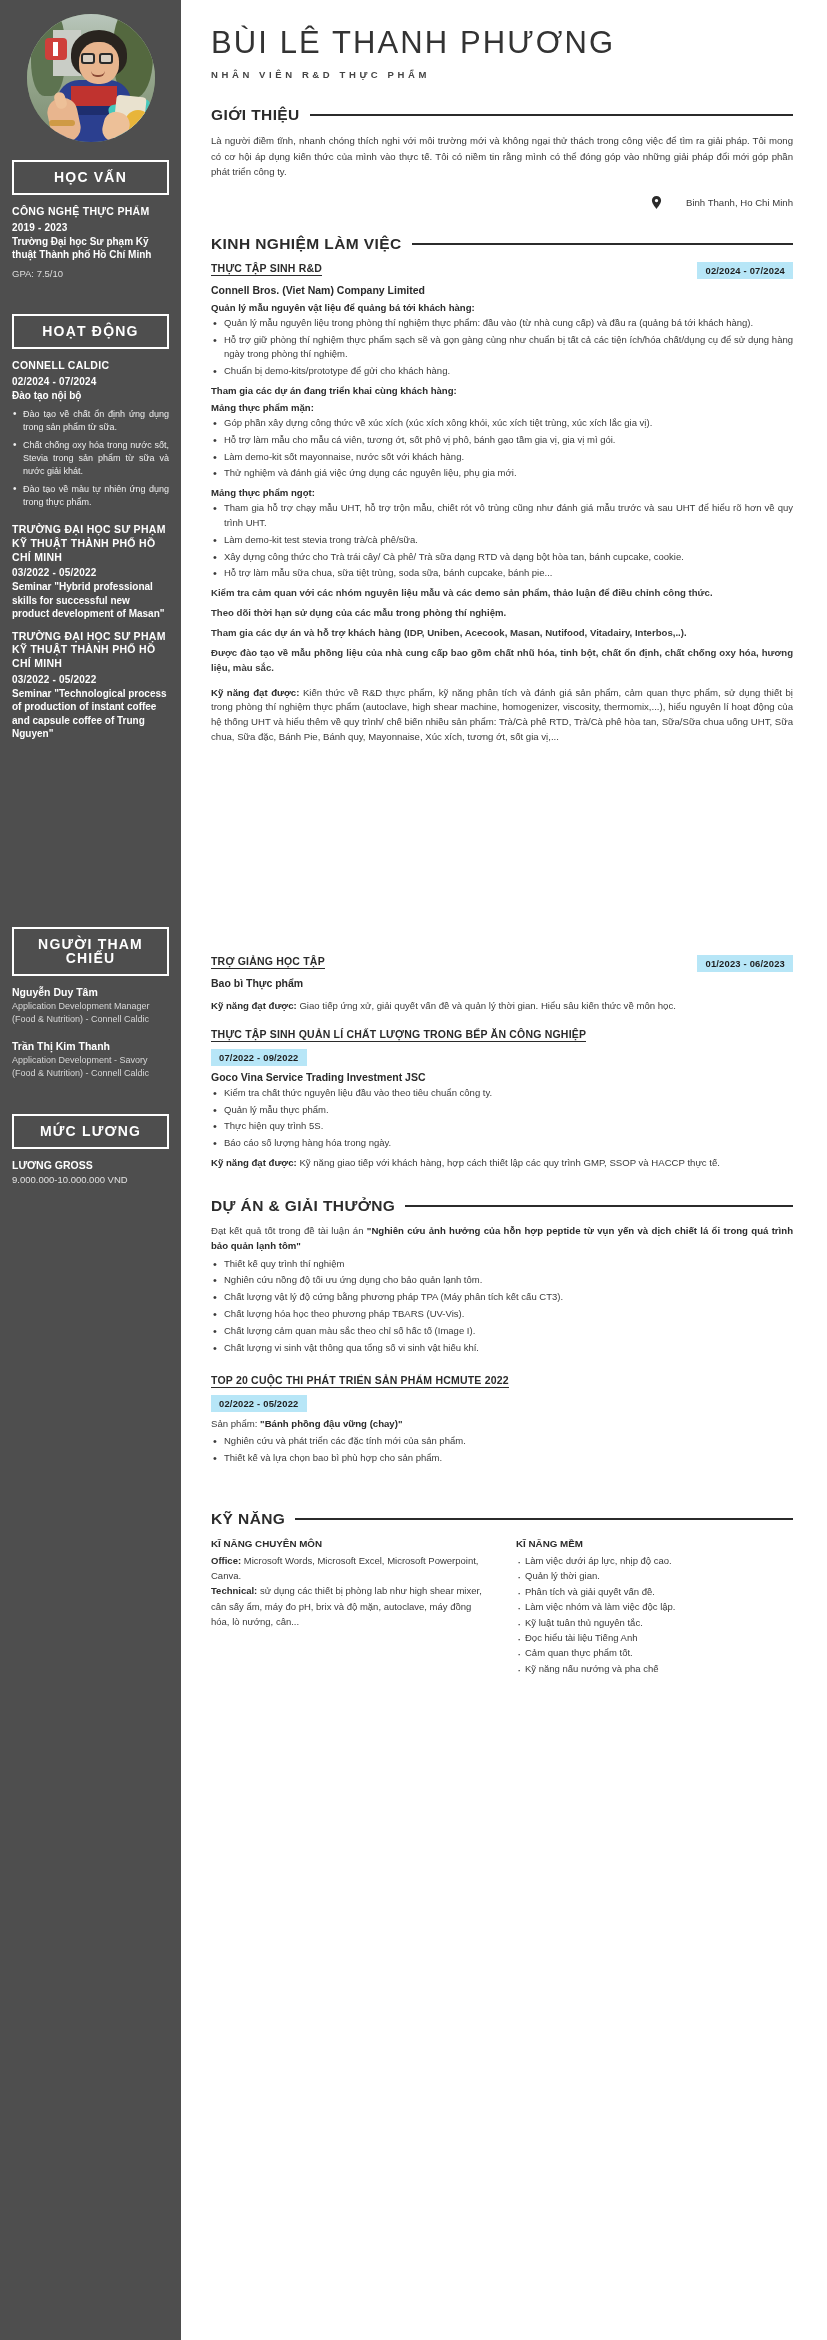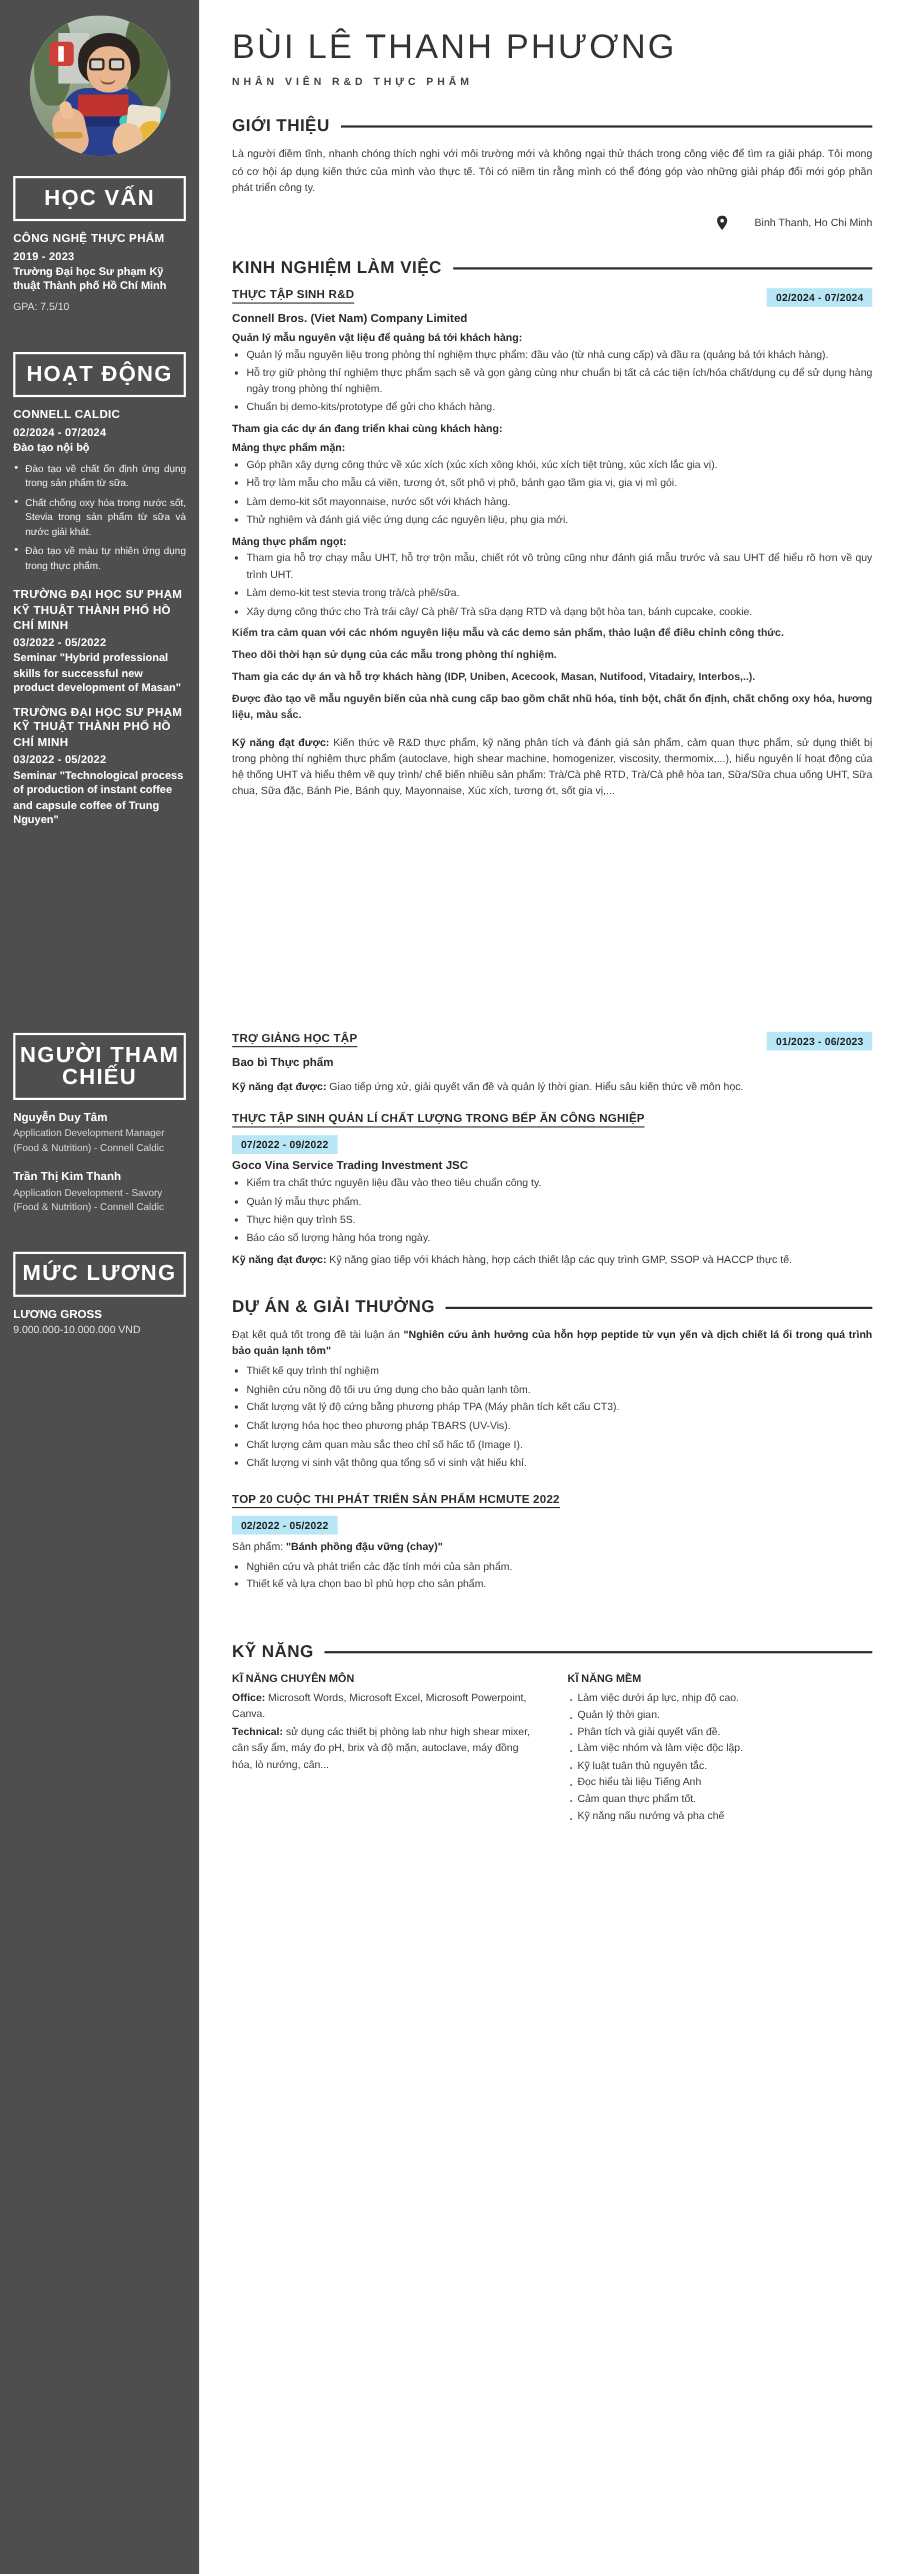--- a/index.html
+++ b/index.html
@@ -59,21 +59,21 @@
   .photo .bracelet { position:absolute; left:22px; top:106px; width:26px; height:6px; background:#cf9a45; border-radius:4px; }
   .photo .pkg      { position:absolute; right:2px; top:88px; width:42px; height:42px; background:#45c8bc; border-radius:5px; transform:rotate(-10deg); }
   .photo .pkg2     { position:absolute; right:10px; top:82px; width:30px; height:34px; background:#e9e2cf; border-radius:4px; transform:rotate(6deg); }
   .photo .corn     { position:absolute; right:4px; top:96px; width:26px; height:26px; background:#e8b53a; border-radius:50%; }
   .photo .hand2    { position:absolute; right:26px; top:98px; width:26px; height:30px; background:#edc098; border-radius:12px; transform:rotate(14deg); }
 
   .sb-title {
     border: 2px solid #ffffff;
     margin: 0 12px 10px 12px;
     text-align: center;
-    font-size: 20px;
+    font-size: 14px;
     font-weight: 700;
     letter-spacing: 1.2px;
     padding: 8px 0 9px 0;
     line-height: 1;
   }
   .sb-block { padding: 0 12px; }
   .sb-h { font-size: 10.5px; font-weight: 700; letter-spacing: .3px; line-height: 1.3; margin-bottom: 2px; }
   .sb-dates { font-size: 10px; font-weight: 700; letter-spacing: .2px; line-height: 1.4; }
   .sb-sub { font-size: 10px; font-weight: 700; line-height: 1.35; }
   .sb-note { font-size: 9.5px; color: #dcdcdc; margin-top: 5px; line-height: 1.4; }
@@ -329,26 +329,27 @@
           <li>Hỗ trợ làm mẫu cho mẫu cá viên, tương ớt, sốt phô vị phô, bánh gạo tầm gia vị, gia vị mì gói.</li>
           <li>Làm demo-kit sốt mayonnaise, nước sốt với khách hàng.</li>
           <li>Thử nghiệm và đánh giá việc ứng dụng các nguyên liệu, phụ gia mới.</li>
         </ul>
 
         <div class="job-sub">Mảng thực phẩm ngọt:</div>
         <ul class="b">
           <li>Tham gia hỗ trợ chạy mẫu UHT, hỗ trợ trộn mẫu, chiết rót vô trùng cũng như đánh giá mẫu trước và sau UHT để hiểu rõ hơn về quy trình UHT.</li>
           <li>Làm demo-kit test stevia trong trà/cà phê/sữa.</li>
           <li>Xây dựng công thức cho Trà trái cây/ Cà phê/ Trà sữa dạng RTD và dạng bột hòa tan, bánh cupcake, cookie.</li>
+          <li>Hỗ trợ làm mẫu sữa chua, sữa tiệt trùng, soda sữa, bánh cupcake, bánh pie...</li>
         </ul>
 
         <div class="job-line" style="font-weight:700">Kiểm tra cảm quan với các nhóm nguyên liệu mẫu và các demo sản phẩm, thảo luận để điều chỉnh công thức.</div>
         <div class="job-line" style="font-weight:700">Theo dõi thời hạn sử dụng của các mẫu trong phòng thí nghiệm.</div>
         <div class="job-line" style="font-weight:700">Tham gia các dự án và hỗ trợ khách hàng (IDP, Uniben, Acecook, Masan, Nutifood, Vitadairy, Interbos,..).</div>
-        <div class="job-line" style="font-weight:700">Được đào tạo về mẫu nguyên biến của nhà cung cấp bao gồm chất nhũ hóa, tinh bột, chất ổn định, chất chống oxy hóa, hương liệu, màu sắc.</div>
+        <div class="job-line" style="font-weight:700">Được đào tạo về mẫu phồng liệu của nhà cung cấp bao gồm chất nhũ hóa, tinh bột, chất ổn định, chất chống oxy hóa, hương liệu, màu sắc.</div>
 
         <div class="job-line mt10">
           <b>Kỹ năng đạt được:</b><span> Kiến thức về R&amp;D thực phẩm, kỹ năng phân tích và đánh giá sản phẩm, cảm quan thực phẩm, sử dụng thiết bị trong phòng thí nghiệm thực phẩm (autoclave, high shear machine, homogenizer, viscosity, thermomix,...), hiểu nguyên lí hoạt động của hệ thống UHT và hiểu thêm về quy trình/ chế biến nhiều sản phẩm: Trà/Cà phê RTD, Trà/Cà phê hòa tan, Sữa/Sữa chua uống UHT, Sữa chua, Sữa đặc, Bánh Pie, Bánh quy, Mayonnaise, Xúc xích, tương ớt, sốt gia vị,...</span>
         </div>
       </div>
 
       <div class="spacer-lg"></div>
 
       <div class="job">
         <div class="job-row">

